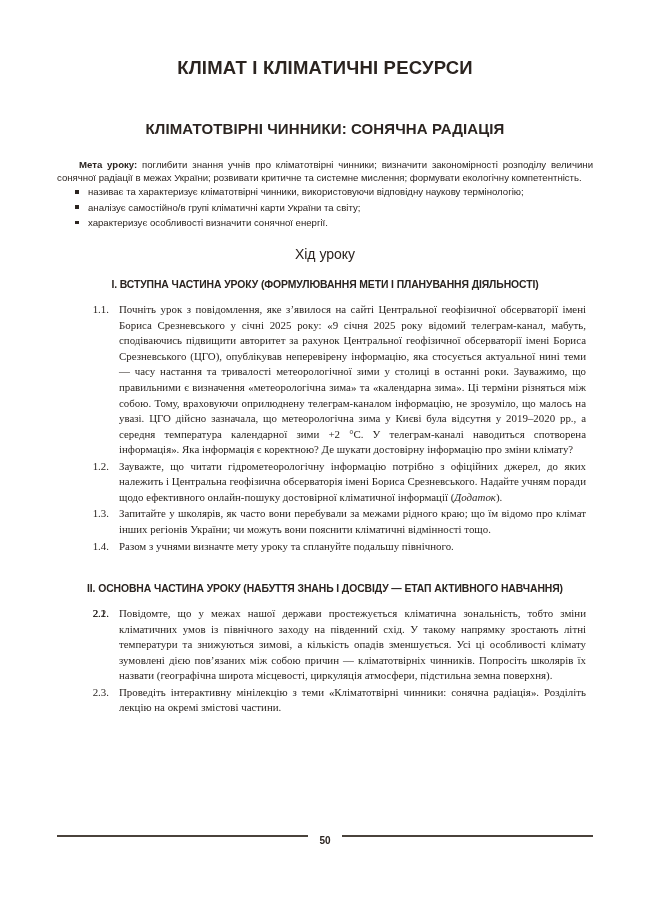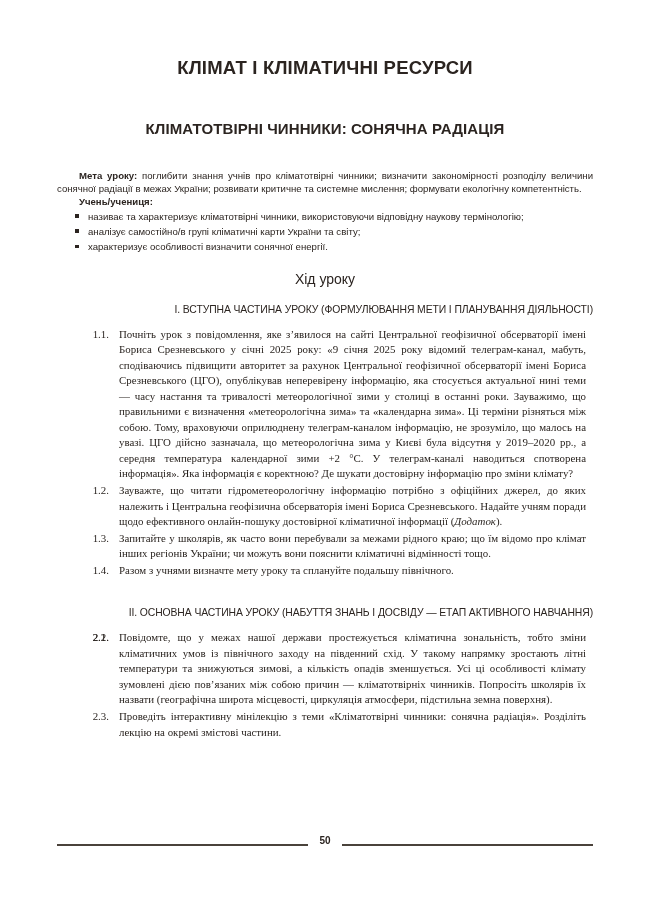--- a/index.html
+++ b/index.html
@@ -48,21 +48,21 @@
     margin: 0;
     padding-top: 41px;
   }
 
   
   .intro {
     font-family: "Liberation Sans", "DejaVu Sans", sans-serif;
     font-size: 9.6px;
     line-height: 13.2px;
     color: #2b2420;
-    margin-top: 32px;
+    margin-top: 21px;
     text-align: justify;
   }
   .intro p {
     margin: 0;
     text-indent: 22px;
   }
   .intro .lead { font-weight: bold; }
   .intro .subhead {
     font-weight: bold;
     text-indent: 22px;
@@ -97,24 +97,24 @@
     font-size: 14px;
     text-align: center;
     color: #2b2420;
     margin: 0;
     padding-top: 16px;
   }
 
   
   .part-heading {
     font-family: "Liberation Sans", "DejaVu Sans", sans-serif;
-    font-weight: normal;
+    font-weight: bold;
     font-size: 10.4px;
     letter-spacing: -0.1px;
-    text-align: right;
+    text-align: center;
     color: #2b2420;
     margin: 0;
     padding-top: 17px;
     padding-bottom: 5px;
   }
   .part-heading.part-two { padding-top: 22px; }
 
   
   .steps { margin: 7px; }
   .step {
@@ -139,21 +139,21 @@
   .step .body { display: block; }
   .step i { font-style: italic; }
 
   
   .footer {
     position: absolute;
     left: 57px;
     right: 57px;
     bottom: 54px;
     display: flex;
-    align-items: flex-end;
+    align-items: flex-start;
     gap: 9px;
   }
   .footer .rule {
     flex: 1 1 auto;
     height: 1.6px;
     background: #4a423b;
   }
   .footer .page-num {
     font-family: "Liberation Sans", "DejaVu Sans", sans-serif;
     font-weight: bold;
@@ -167,21 +167,20 @@
 <body>
 
 <div class="page">
 
   <h1 class="doc-title">КЛІМАТ І КЛІМАТИЧНІ РЕСУРСИ</h1>
 
   <h2 class="section-title">КЛІМАТОТВІРНІ ЧИННИКИ: СОНЯЧНА РАДІАЦІЯ</h2>
 
   <div class="intro">
     <p><span class="lead">Мета уроку:</span><span> поглибити знання учнів про кліматотвірні чинники; визначити закономірності розподілу величини сонячної радіації в межах України; розвивати критичне та системне мислення; формувати екологічну компетентність.</span></p>
-    <p class="subhead">Учень/учениця:</p>
   </div>
 
   <ul class="outcomes">
     <li><span class="bullet"></span><span>називає та характеризує кліматотвірні чинники, використовуючи відповідну наукову термінологію;</span></li>
     <li><span class="bullet"></span><span>аналізує самостійно/в групі кліматичні карти України та світу;</span></li>
     <li><span class="bullet"></span><span>характеризує особливості визначити сонячної енергії.</span></li>
   </ul>
 
   <p class="hid-uroku">Хід уроку</p>
 

